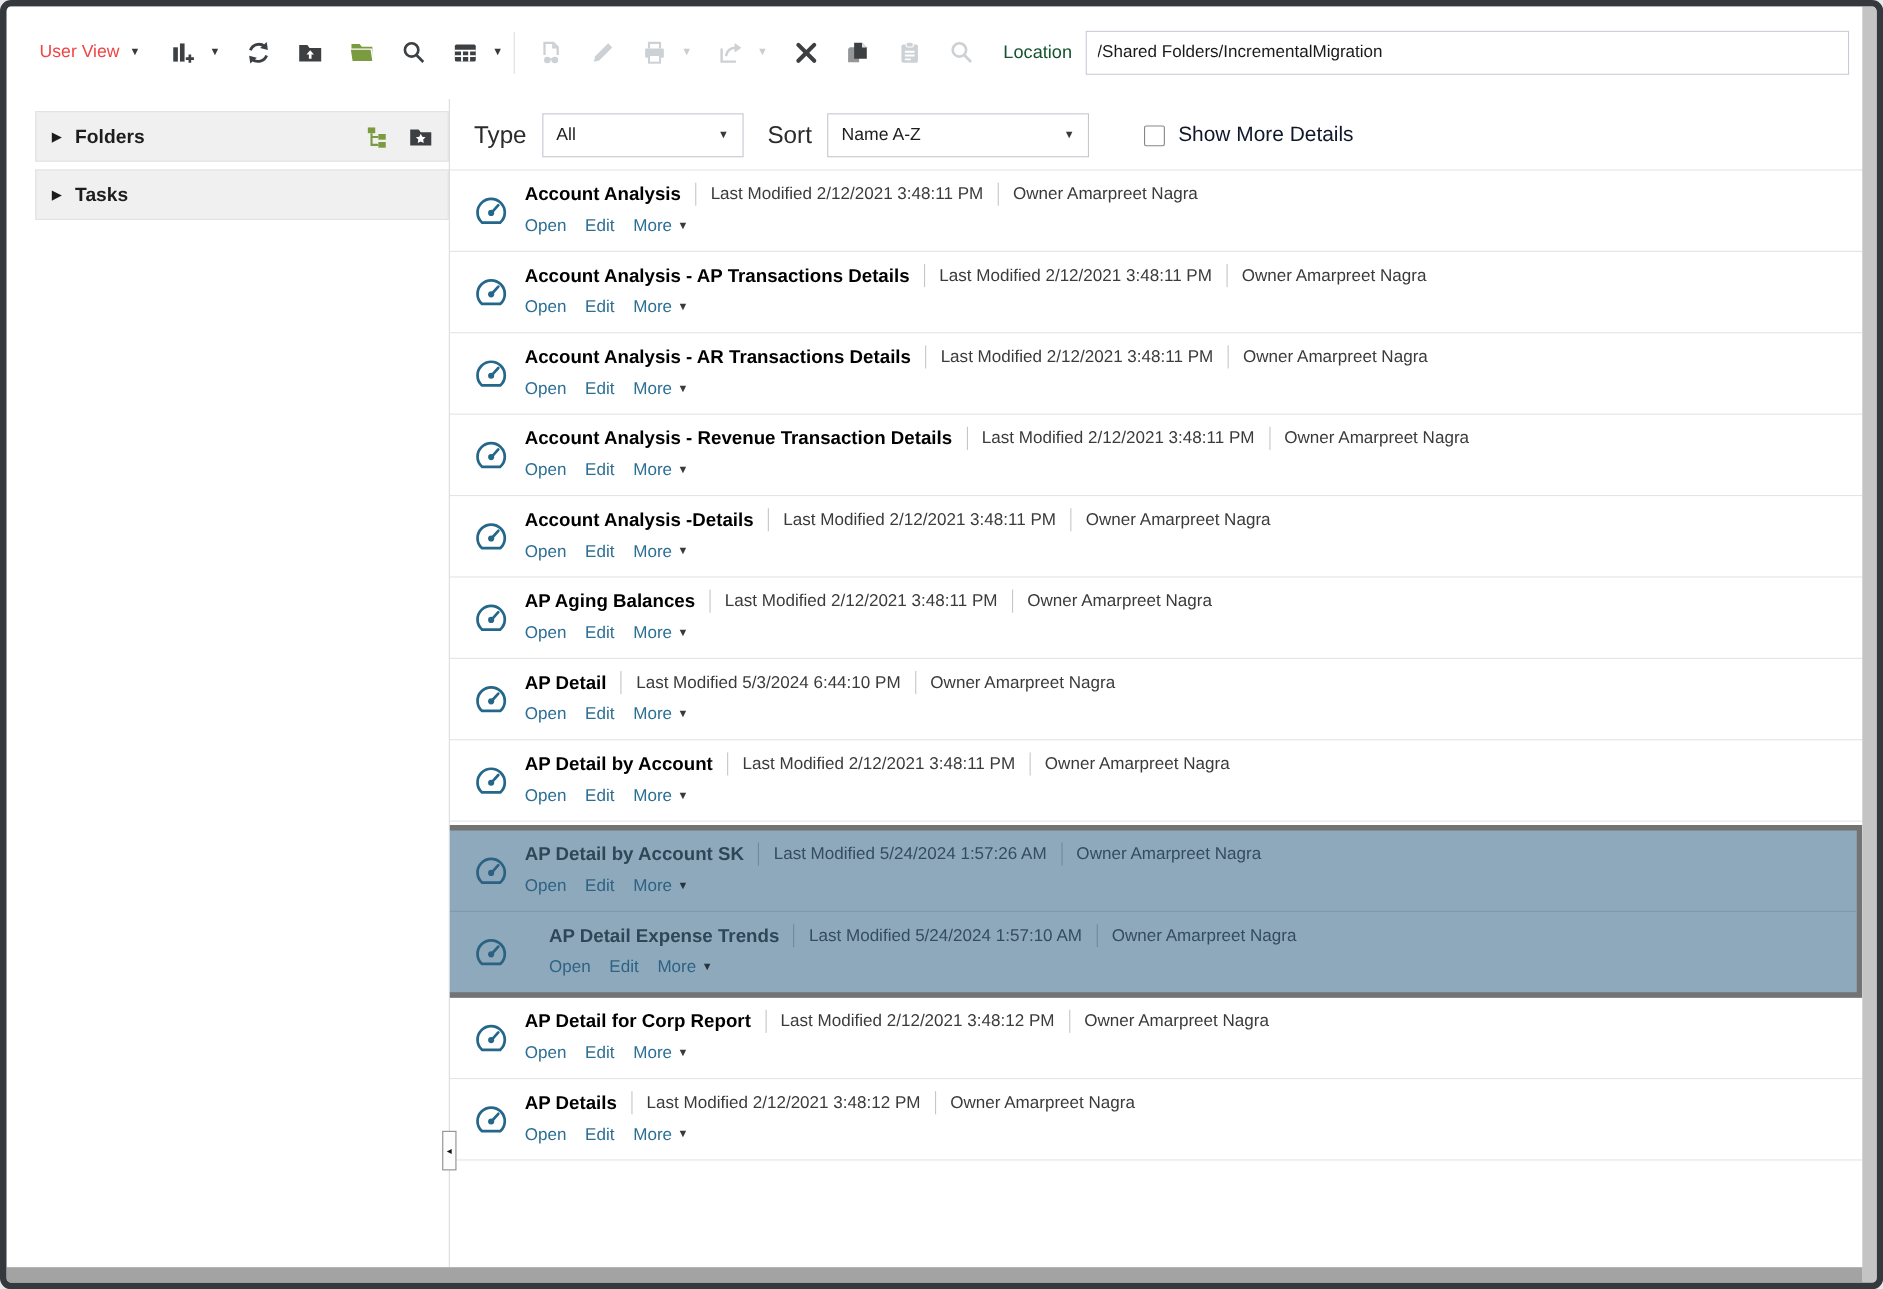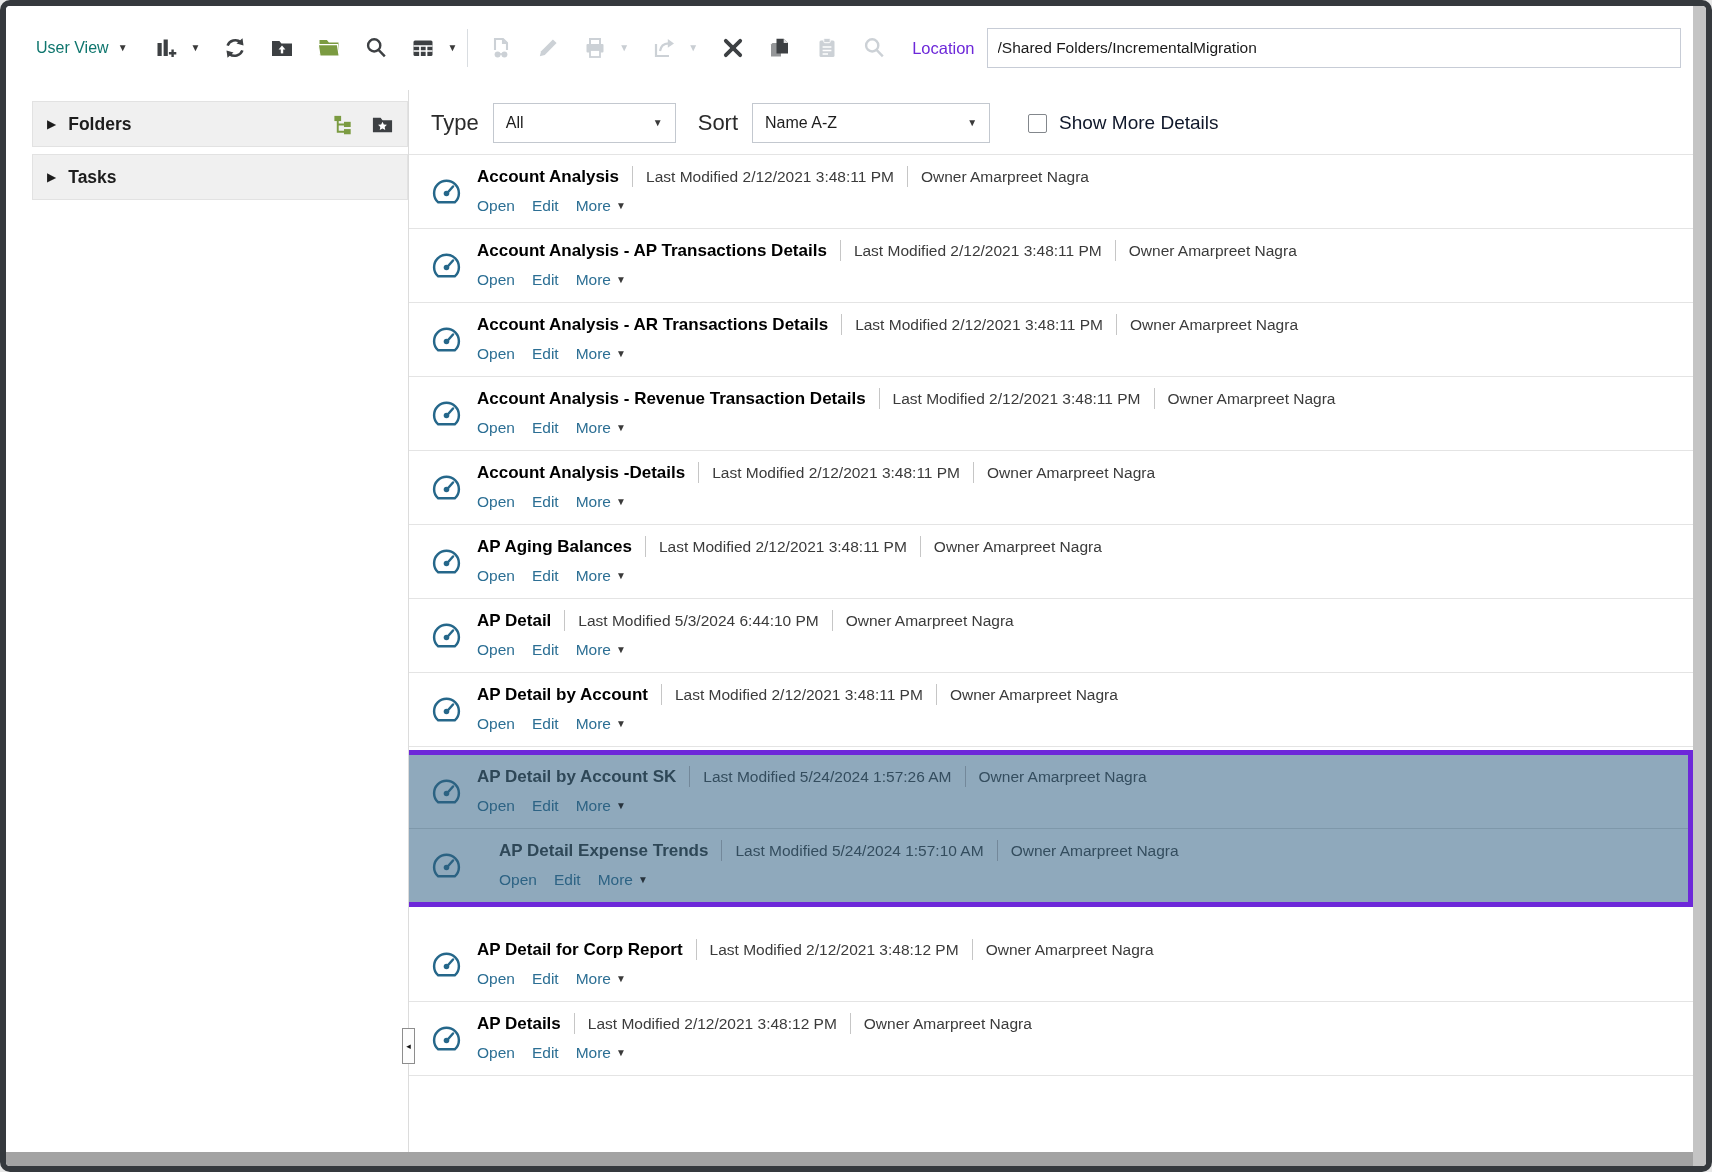--- a/index.html
+++ b/index.html
@@ -10,33 +10,33 @@
     font-family:"Liberation Sans","DejaVu Sans",sans-serif;color:#333;
   }
   .vscroll{position:absolute;top:0;right:0;width:13px;height:100%;background:#c4c4c4;}
   .hscroll{position:absolute;bottom:0;left:0;right:13px;height:14px;background:#a3a3a3;}
   .app{position:absolute;top:0;left:0;right:13px;bottom:14px;display:flex;flex-direction:column;background:#fff;}
 
   
   .toolbar{height:84px;flex:none;display:flex;align-items:center;padding:0 12px 0 30px;}
   .tb-item{display:flex;align-items:center;flex:none;}
   .userview{gap:9px;margin-right:26px;cursor:pointer;}
-  .userview .lbl{font-size:16px;color:#0f766e;}
+  .userview .lbl{font-size:16px;color:#ef4444;}
   .caret{font-size:10px;color:#3a3a3a;line-height:1;}
   .caret.dis{color:#c9ced3;}
   .tbicon{width:25px;height:25px;display:inline-flex;align-items:center;justify-content:center;cursor:pointer;}
   .tbicon svg{width:24px;height:24px;}
   .ic-dark{color:#3d4043;}
   .ic-green{color:#7b9b41;}
   .ic-dis{color:#ccd1d6;cursor:default;}
   .gap22{margin-right:22px;}
   .gap12{margin-right:12px;}
   .tb-sep{width:1px;height:38px;background:#d9dde1;margin:0 20px 0 10px;flex:none;}
   .tb-location{display:flex;align-items:center;gap:12px;flex:1;margin-left:26px;min-width:0;}
-  .loc-lbl{font-size:16.5px;color:#6d28d9;flex:none;}
+  .loc-lbl{font-size:16.5px;color:#14532d;flex:none;}
   .loc-input{flex:1;height:40px;border:1px solid #c7ccd6;background:#fff;font-family:inherit;
              font-size:15.5px;color:#1a1a1a;padding:0 10px;min-width:0;}
 
   
   .main{flex:1;display:flex;min-height:0;}
   .sidebar{width:402px;flex:none;padding:11px 0 0 26px;}
   .side-band{height:46px;background:#f0f0f0;border:1px solid #e2e2e2;display:flex;align-items:center;
              padding:0 12px 0 14px;margin-bottom:7px;cursor:pointer;}
   .tw{font-size:12px;color:#1c1c1c;margin-right:12px;line-height:1;}
   .side-lbl{font-weight:bold;font-size:17.5px;color:#1d1d1d;}
@@ -49,41 +49,41 @@
                    font-size:9px;color:#111;cursor:col-resize;z-index:5;}
 
   
   .filterbar{flex:none;display:flex;align-items:center;padding:13px 0 11px 22px;gap:14px;}
   .f-lbl{font-size:22px;color:#2b2b2b;}
   .select{height:40px;border:1px solid #c3c8cf;background:#fff;display:flex;align-items:center;
           padding:12px 12px;cursor:pointer;}
   .select .val{font-size:16px;color:#1d1d1d;}
   .select .caret{margin-left:auto;padding-left:14px;}
   .sel-type{width:183px;margin-right:8px;}
-  .sel-sort{width:238px;margin-right:24px;}
+  .sel-sort{width:238px;margin-right:36px;}
   .cb{width:19px;height:19px;border:1.6px solid #83878c;border-radius:2px;background:#fff;flex:none;cursor:pointer;}
   .cb-lbl{font-size:19px;color:#0f172a;margin-left:-2px;}
 
   
   .list{flex:1;border-top:1px solid #e4e4e4;overflow:hidden;}
   .row{display:flex;align-items:center;gap:15px;padding:7px 12px 8px 22px;border-bottom:1px solid #e4e4e4;}
   .gauge{width:31px;height:31px;flex:none;color:#25678a;}
   .gauge svg{width:31px;height:31px;}
   .row-main{display:flex;flex-direction:column;min-width:0;}
   .line1{display:flex;align-items:center;height:29px;}
   .title{font-weight:bold;font-size:17px;color:#000000;white-space:nowrap;}
   .vsep{width:1px;height:21px;background:#c6c6c6;margin:0 13px;flex:none;}
   .meta{font-size:15.5px;color:#3b3b3b;white-space:nowrap;}
   .desc{font-size:15.5px;color:#222;height:27px;display:flex;align-items:center;}
   .links{display:flex;align-items:center;gap:17px;height:29px;}
   .link{font-size:15.5px;color:#2c6f94;cursor:pointer;text-decoration:none;display:flex;align-items:center;gap:5px;}
   .mcaret{font-size:10px;color:#3a3a3a;}
 
   
-  .selection-box{border:5px solid #6d28d9;background:#8fa9bc;margin:3px 0 21px -14px;}
+  .selection-box{border:5px solid #737373;background:#8fa9bc;margin:3px 0 0 -14px;}
   .selection-box .row{padding-left:31px;border-bottom:1px solid #7e98aa;background:transparent;}
   .selection-box .row:last-child{border-bottom:none;gap:37px;}
   .selection-box .title{color:#2e4757;}
   .selection-box .meta{color:#344d5e;}
   .selection-box .vsep{background:#73889a;}
   .selection-box .link{color:#2d6384;}
   .selection-box .mcaret{color:#27333d;}
   .selection-box .gauge{color:#2b6282;}
 </style>
 </head>

